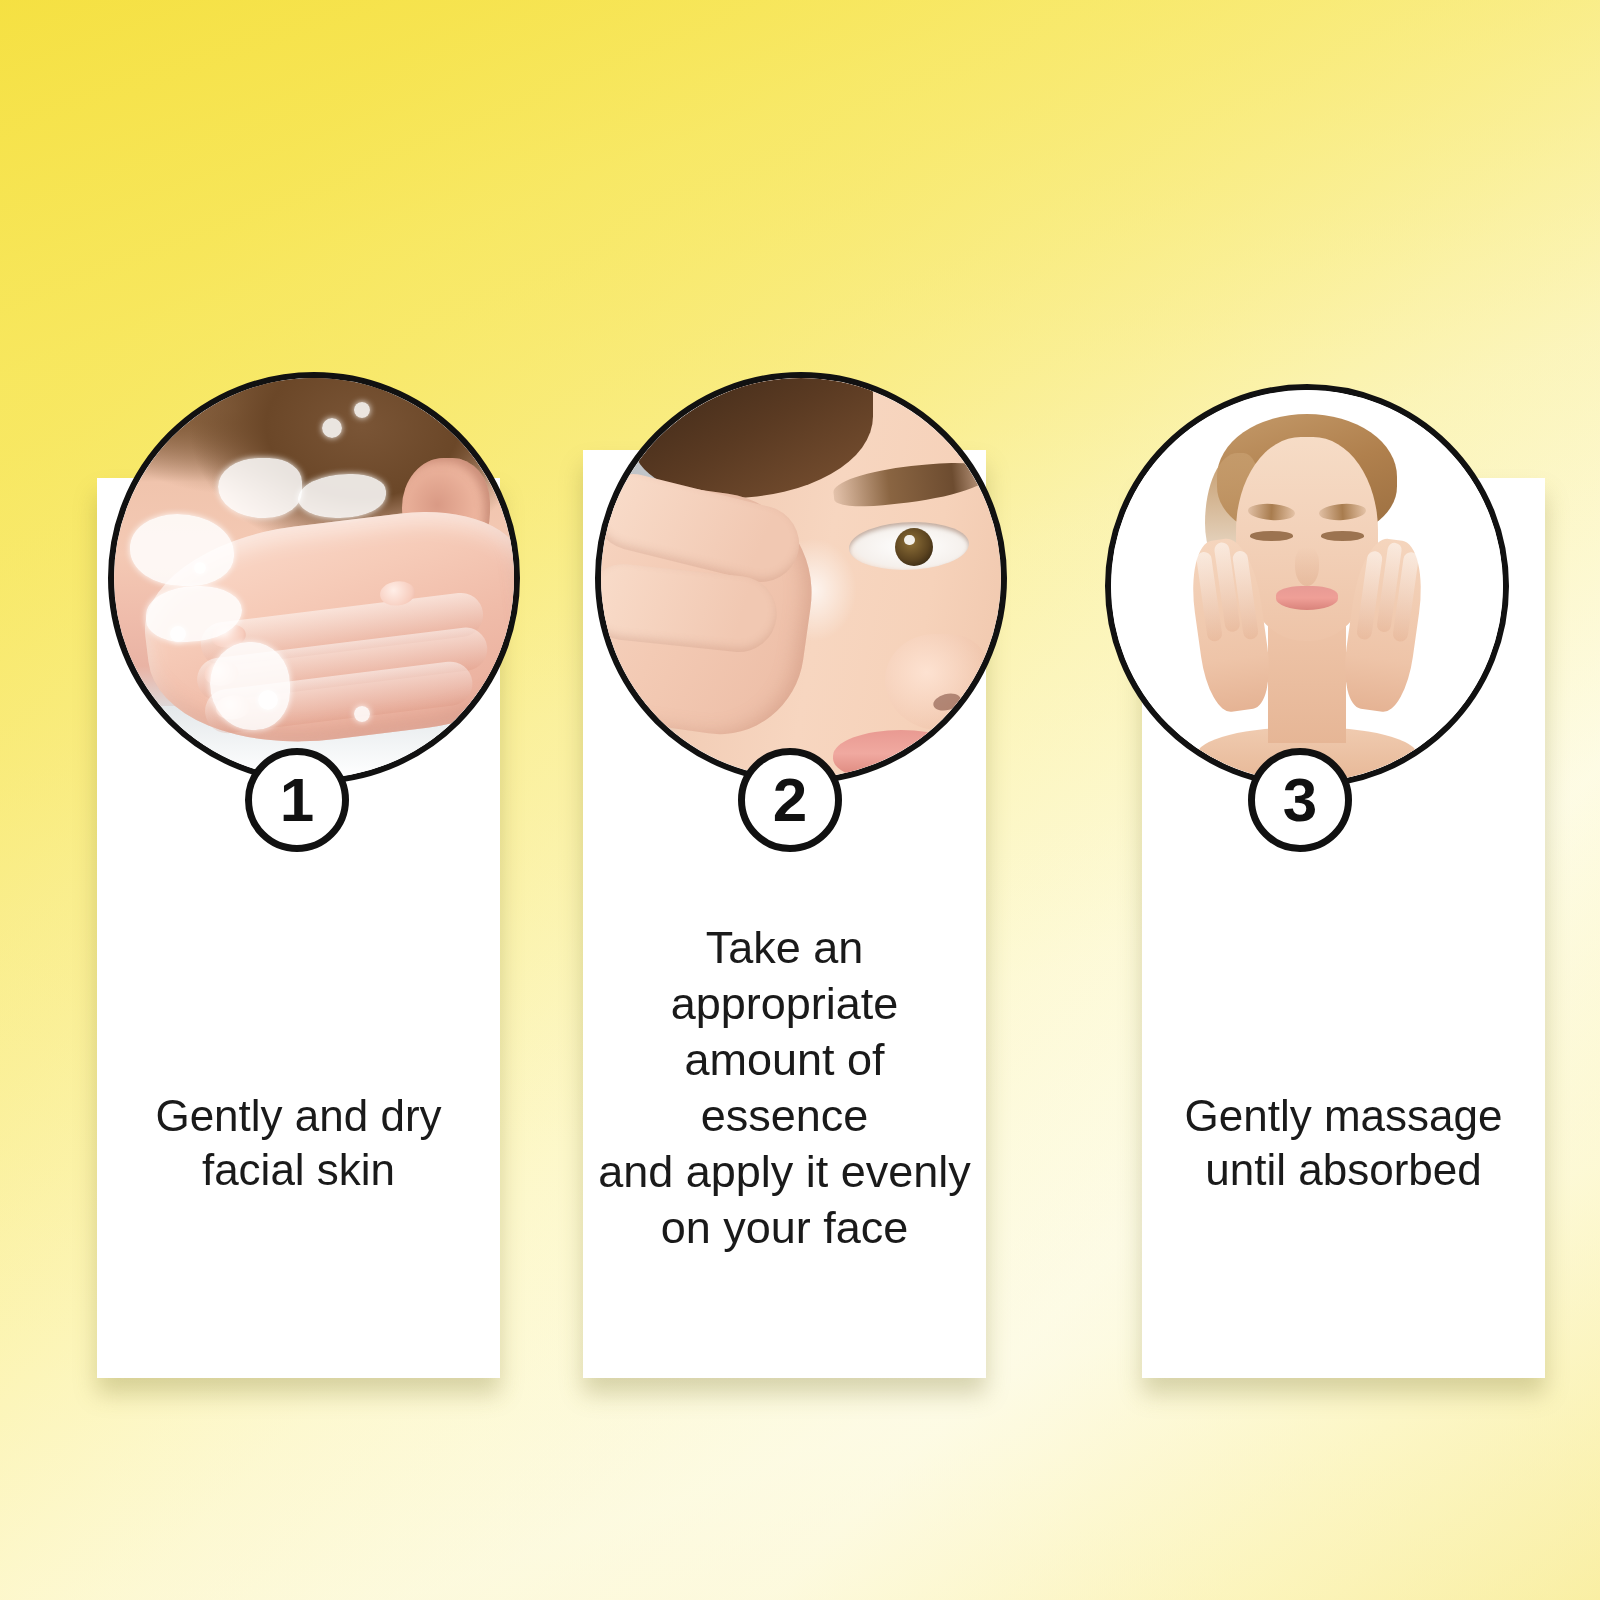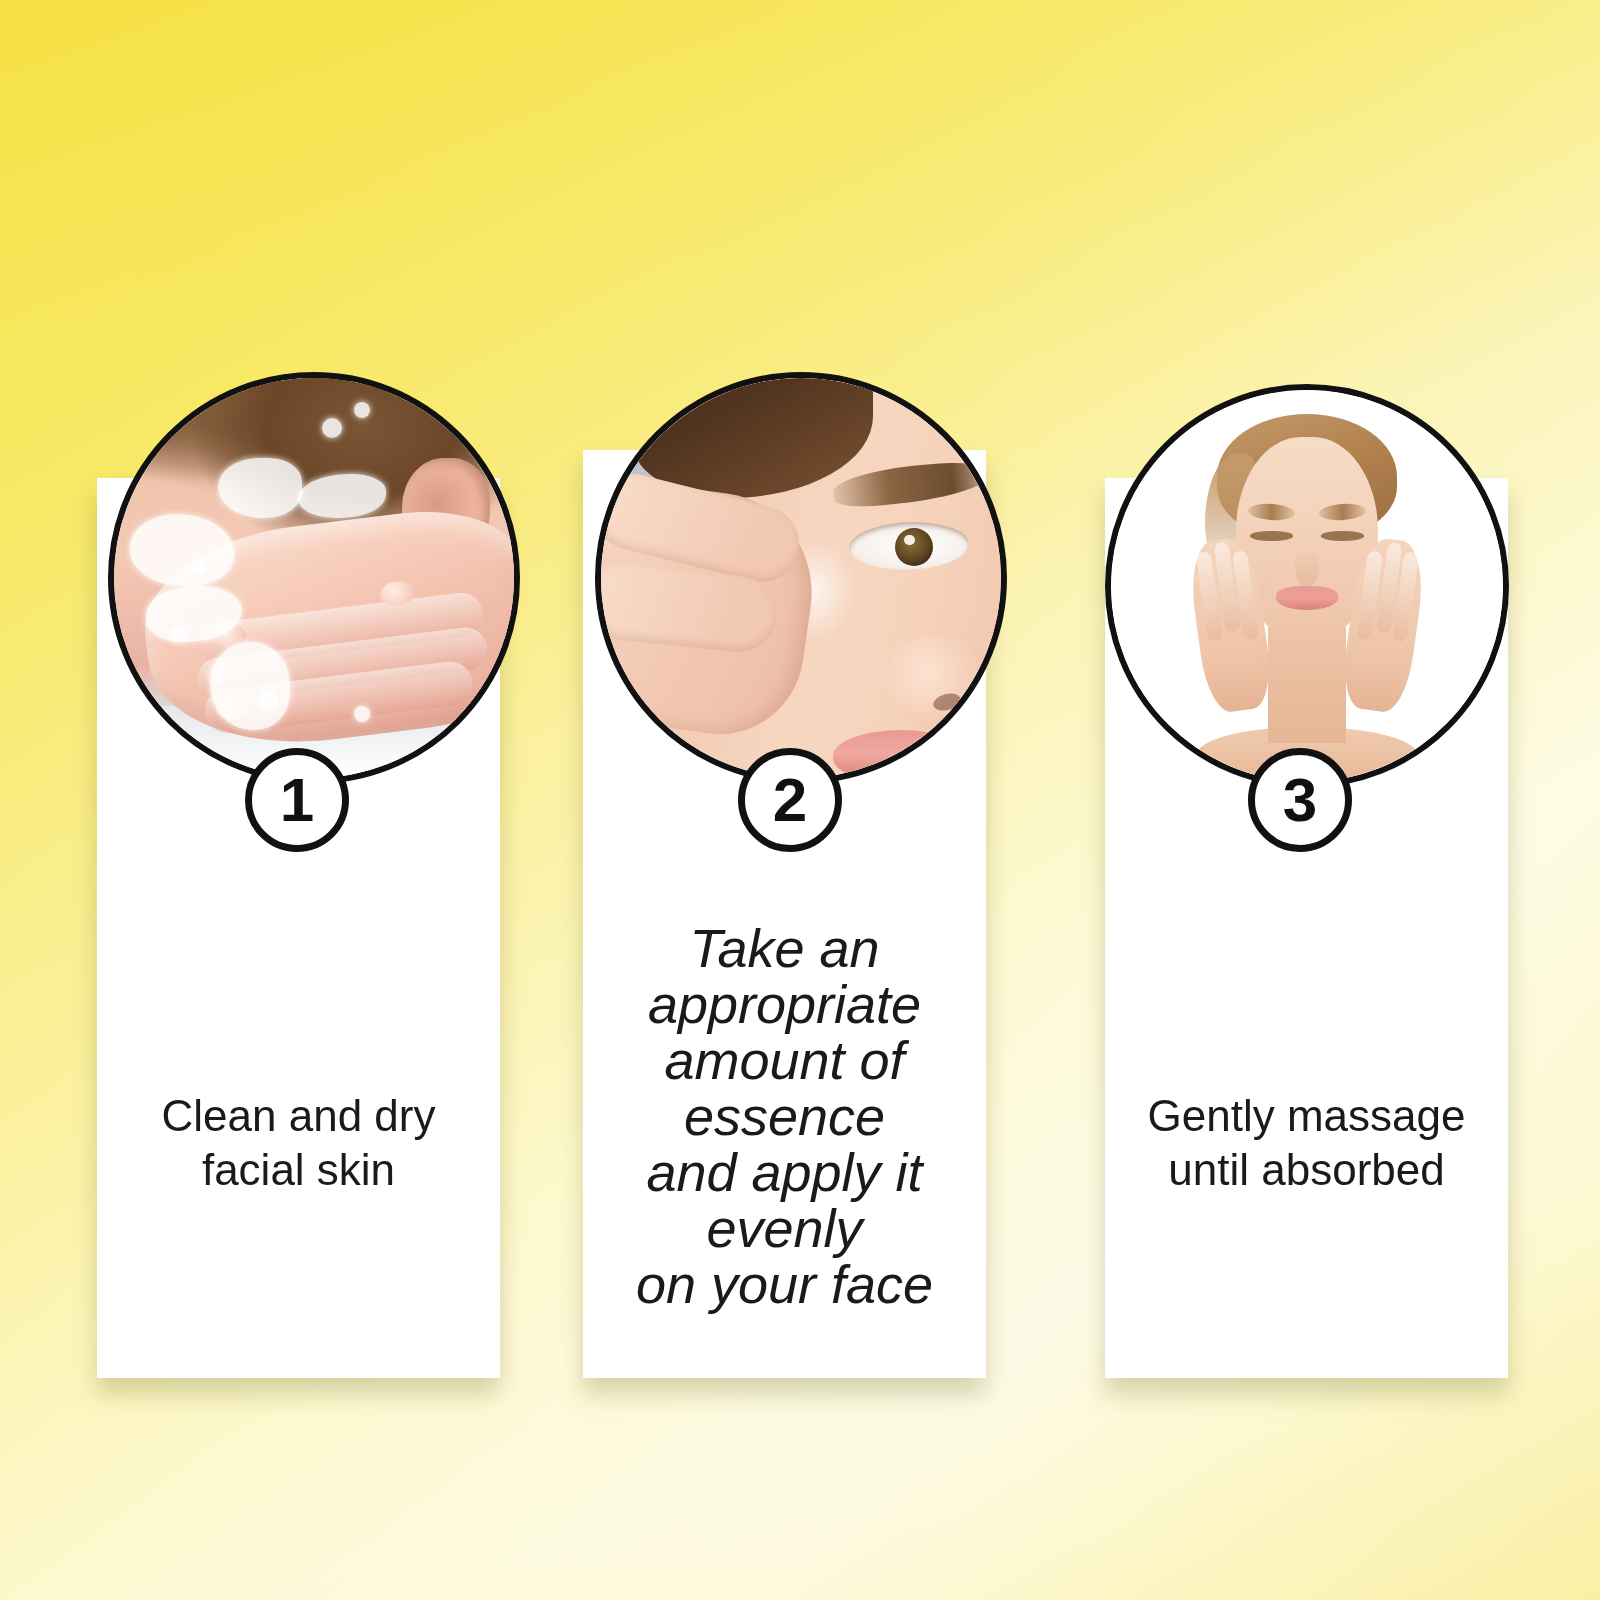--- a/index.html
+++ b/index.html
@@ -81,21 +81,21 @@
   .card {
     position: absolute;
     top: 478px;
     width: 403px;
     height: 900px;
     background: #FFFFFF;
     box-shadow: 0 16px 22px rgba(120, 110, 40, 0.28);
   }
   .card-1 { left: 97px; }
   .card-2 { left: 583px; top: 450px; height: 928px; }
-  .card-3 { left: 1105px; }
+  .card-3 { left: 1142px; }
 
   .card-body {
     position: absolute;
     left: 0;
     right: 0;
     bottom: 0;
     top: 430px;
     display: flex;
     align-items: center;
     justify-content: center;
@@ -106,21 +106,21 @@
   .card-text {
     font-family: "Liberation Sans", sans-serif;
     font-weight: 400;
     font-size: 44px;
     line-height: 54px;
     color: #1a1a1a;
     text-align: center;
     white-space: pre-line;
     width: 100%;
   }
-  .card-2 .card-text { font-size: 54px; line-height: 56px; font-style: italic; }
+  .card-2 .card-text { font-size: 45px; line-height: 56px; }
 
   
   .photo {
     position: absolute;
     width: 412px;
     height: 412px;
     border-radius: 50%;
     border: 6px solid #111111;
     box-sizing: border-box;
     overflow: hidden;
@@ -351,21 +351,21 @@
 </head>
 <body>
 
 <div class="poster">
 
 
   <div class="cards">
 
     <div class="card card-1">
       <div class="card-body">
-        <div class="card-text">Clean and dry
+        <div class="card-text">Gently and dry
 facial skin</div>
       </div>
     </div>
 
     <div class="photo photo-1">
       <div class="photo-inner">
         <div class="ph1-bg"></div>
         <div class="ph1-sink"></div>
         <div class="ph1-ear"></div>
         <div class="ph1-hand">

